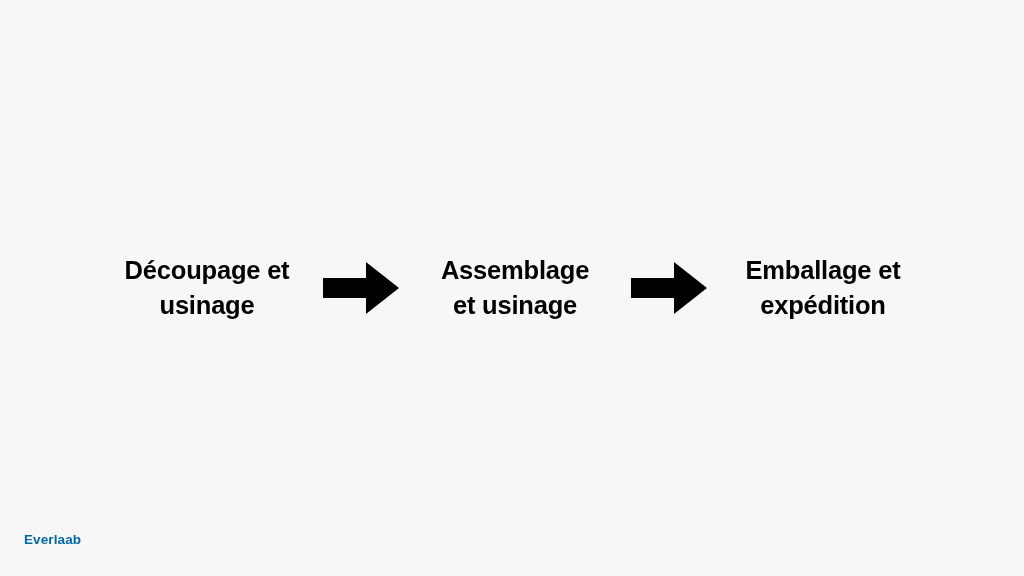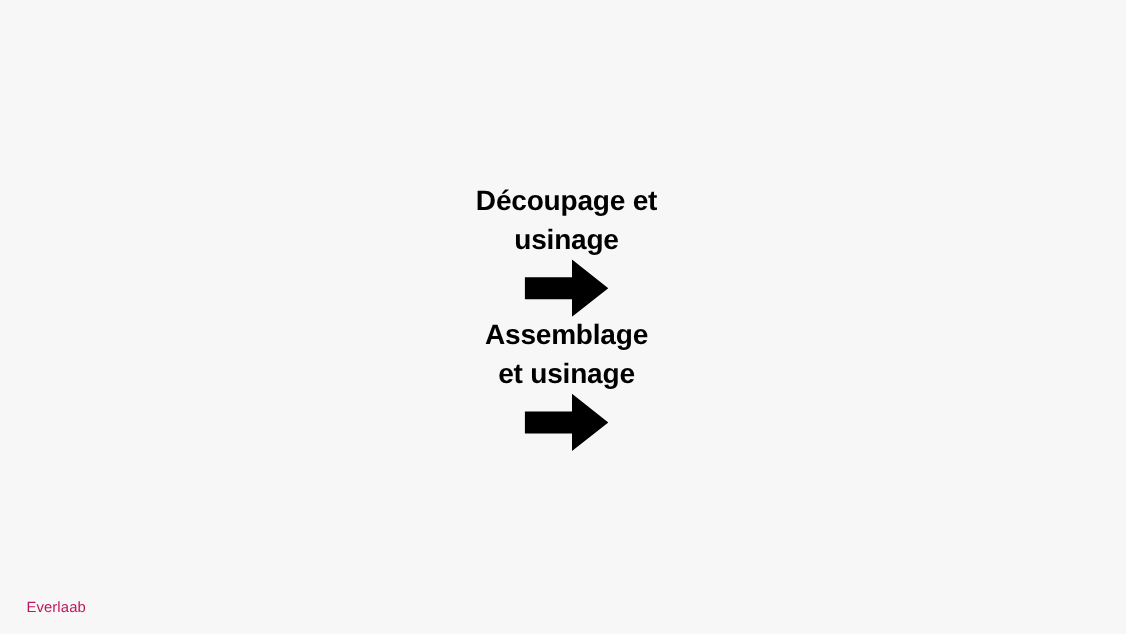--- a/index.html
+++ b/index.html
@@ -33,21 +33,20 @@
     justify-content: center;
     gap: 0;
   }
 
   .flow-inner {
     display: flex;
     align-items: center;
     justify-content: center;
     width: 824px;
     margin-left: 6px;
-    flex-direction: column;
   }
 
   .step {
     flex: 0 0 auto;
     text-align: center;
     color: #000000;
     font-weight: 700;
     font-size: 25.5px;
     line-height: 35px;
     letter-spacing: -0.2px;
@@ -69,25 +68,25 @@
   .arrow-cell svg {
     display: block;
     width: 76px;
     height: 52px;
   }
 
   
   #watermark {
     position: absolute;
     left: 24px;
-    top: 544px;
+    top: 532px;
     font-size: 13.5px;
-    font-weight: 400;
+    font-weight: 700;
     letter-spacing: 0.1px;
-    color: #be185d;
+    color: #0369a1;
     user-select: none;
   }
 </style>
 </head>
 <body>
 
 <div id="slide">
 
   <div id="flow">
     <div class="flow-inner">
@@ -103,19 +102,21 @@
 
       <div class="step step-2">Assemblage
 et usinage</div>
 
       <div class="arrow-cell">
         <svg viewBox="0 0 76 52" xmlns="http://www.w3.org/2000/svg">
           <polygon points="0,16 43,16 43,0 76,26 43,52 43,36 0,36" fill="#000000"></polygon>
         </svg>
       </div>
 
+      <div class="step step-3">Emballage et
+expédition</div>
 
     </div>
   </div>
 
   <div id="watermark">Everlaab</div>
 
 </div>
 
 </body></html>

